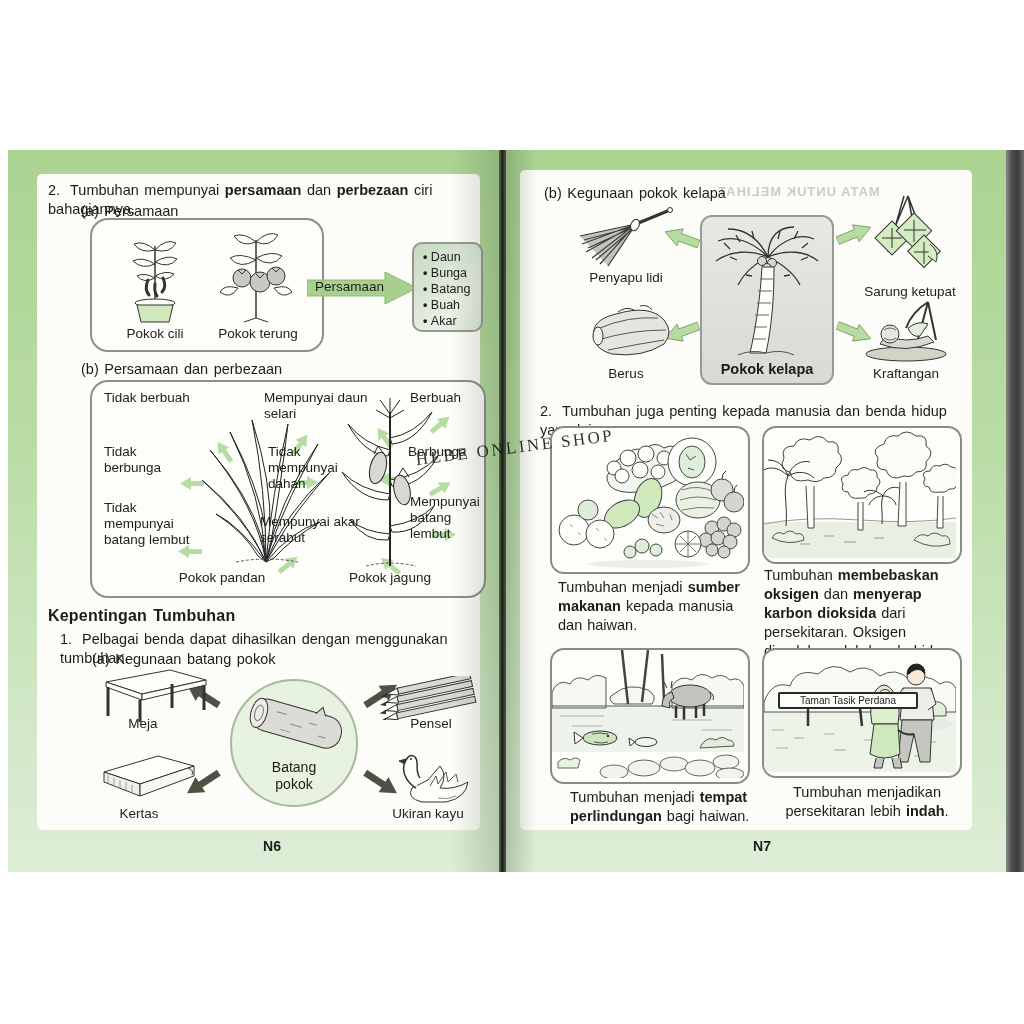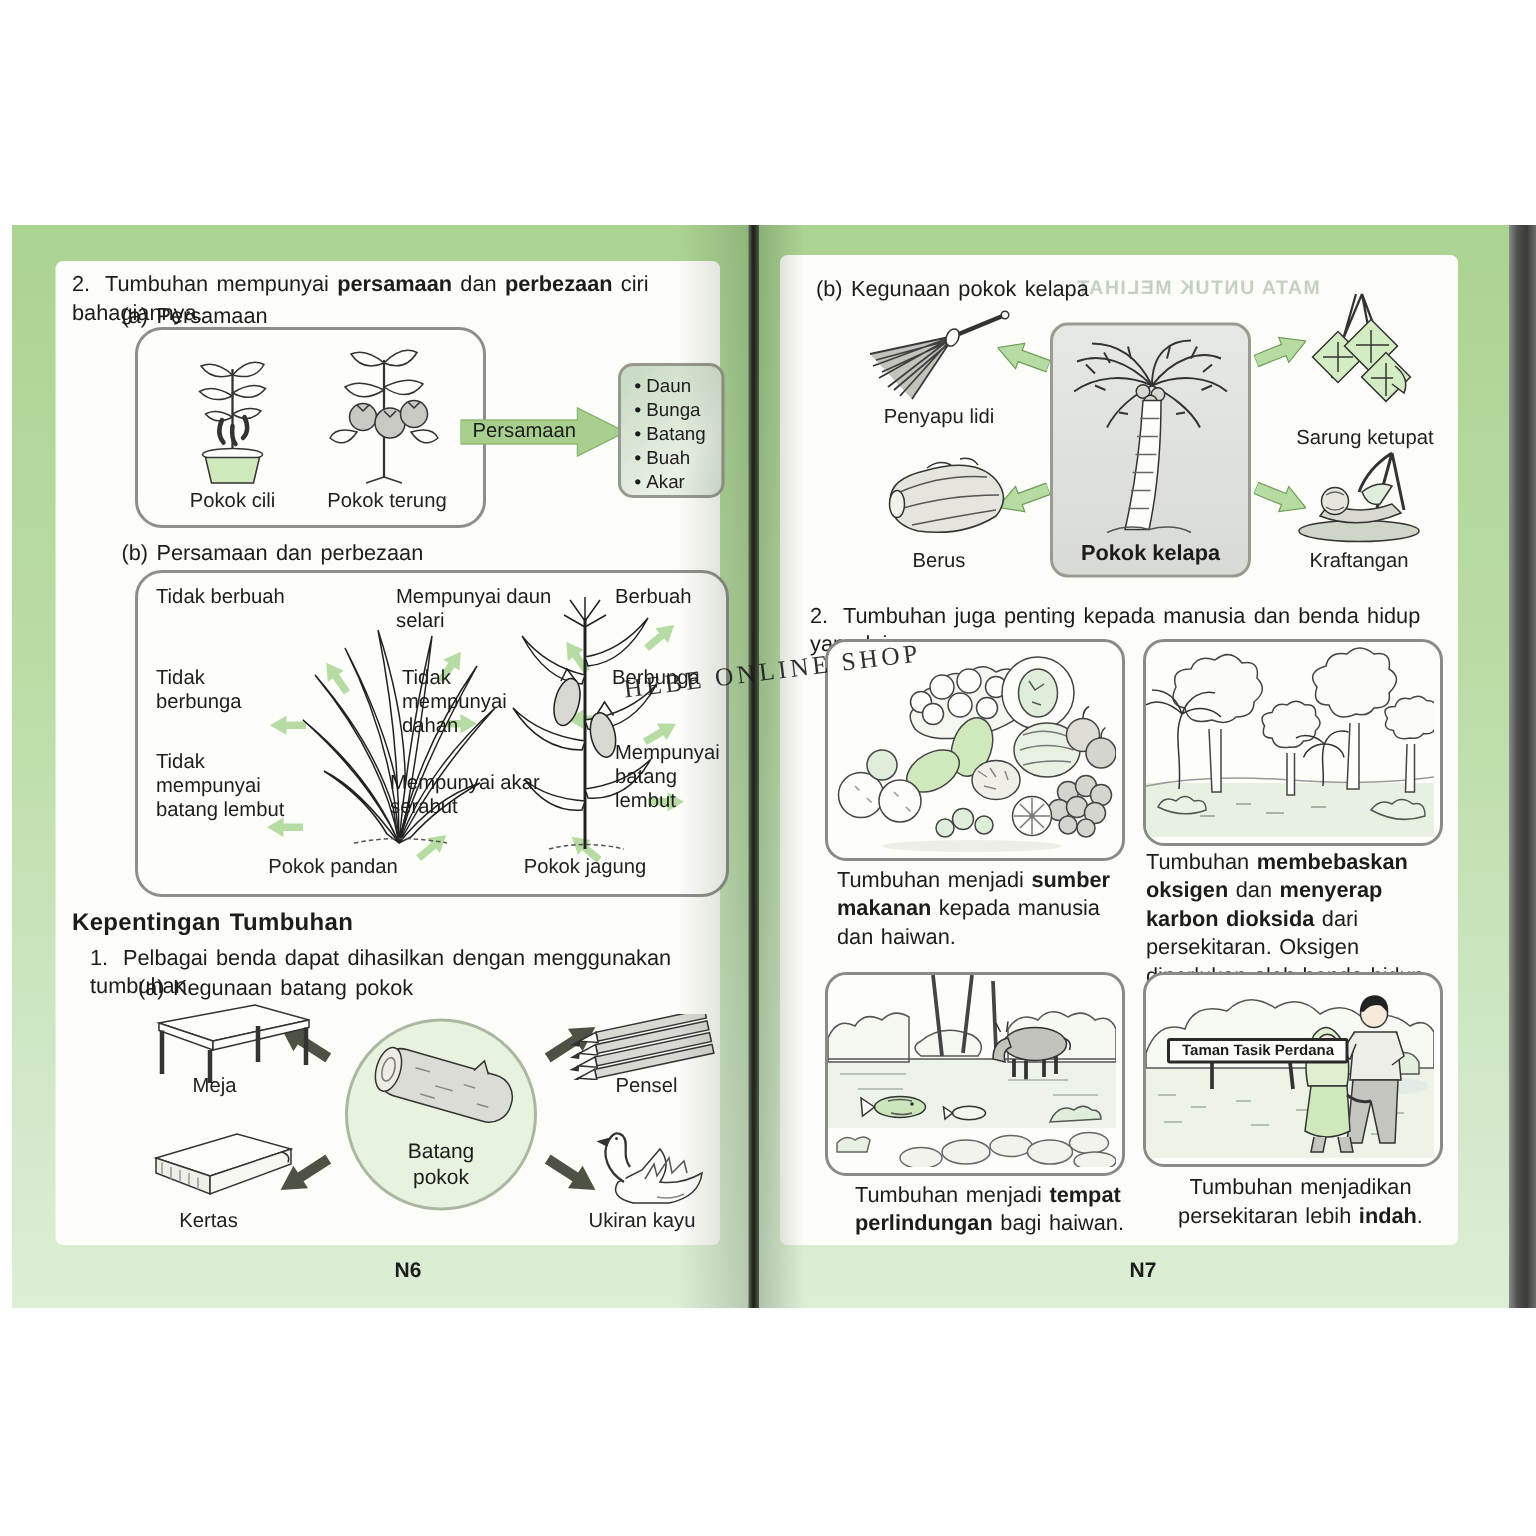--- a/index.html
+++ b/index.html
@@ -48,21 +48,21 @@
   .kelapa-box .ktext{position:absolute;left:0;right:0;bottom:6px;text-align:center;font-weight:700;font-size:14.5px;}
 
   .imgbox{position:absolute;border:2px solid #8a8a86;border-radius:14px;background:#fdfdfa;overflow:hidden;}
   .cap{position:absolute;font-size:14.5px;line-height:19px;word-spacing:1px;}
 
   .watermark{position:absolute;left:416px;top:450px;font-family:"Liberation Serif",serif;font-size:17px;
     letter-spacing:2.5px;color:rgba(25,25,25,.9);transform:rotate(-7deg);transform-origin:left center;z-index:30;white-space:nowrap;}
   .ghost{position:absolute;left:205px;top:34px;width:175px;text-align:center;font-size:13px;font-weight:700;
     color:rgba(150,172,148,.55);transform:scaleX(-1);letter-spacing:1px;white-space:nowrap;}
   .sign{position:absolute;left:14px;top:42px;background:#fdfdfa;border:2px solid #2a2a2a;border-radius:2px;
-    font-size:10px;font-weight:700;padding:1px 8px;white-space:nowrap;z-index:2;}
+    font-size:10px;font-weight:400;padding:1px 20px;white-space:nowrap;z-index:2;}
   svg{display:block;}
 </style>
 </head>
 <body>
 
 <div class="stage">
 
   <div class="page page-left">
     <div class="sheet sheet-left"></div>
 

